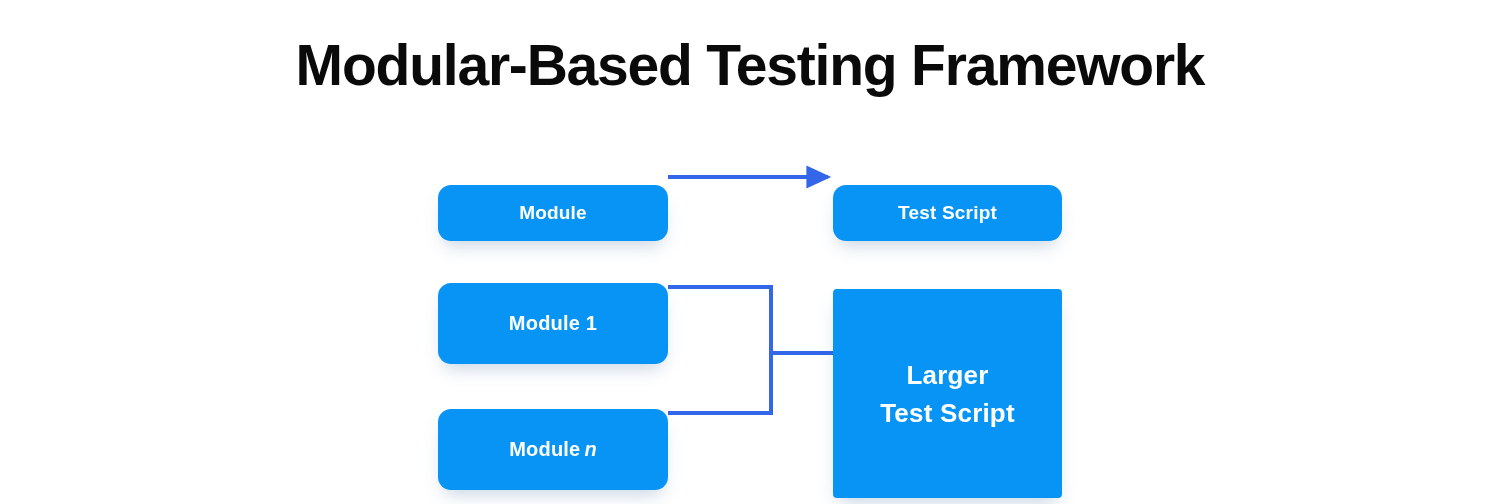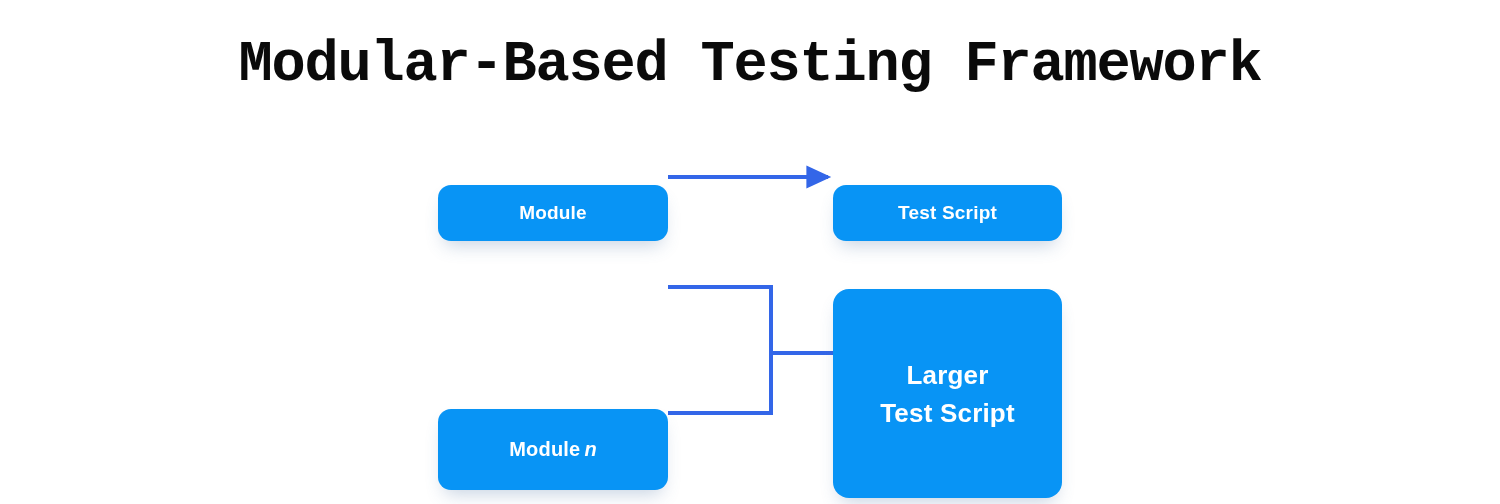--- a/index.html
+++ b/index.html
@@ -18,21 +18,21 @@
     overflow: hidden;
   }
 
   
   .title {
     position: absolute;
     left: 0;
     top: 34px;
     width: 1500px;
     text-align: center;
-    font-family: Liberation Mono, monospace;
+    font-family: Liberation Sans, sans-serif;
     font-size: 57px;
     font-weight: 900;
     letter-spacing: -1.2px;
     color: #0a0a0a;
     line-height: 1.1;
     white-space: nowrap;
   }
 
   
   .box {
@@ -74,21 +74,21 @@
     width: 230px; height: 81px;
     font-size: 20px;
     letter-spacing: 0.2px;
   }
   .box-larger-test-script {
     left: 833px;  top: 253px;
     width: 229px; height: 209px;
     font-size: 26px;
     line-height: 38px;
     letter-spacing: 0.2px;
-    border-radius: 16px;
+    border-radius: 4px;
     flex-direction: column;
   }
   .box-module-n .label-italic {
     font-style: italic;
     font-weight: bold;
     padding-left: 4px;
   }
 
   
   .connector-svg {
@@ -123,20 +123,23 @@
   </svg>
 
   <div class="box box-module-top">
     <span>Module</span>
   </div>
 
   <div class="box box-test-script">
     <span>Test Script</span>
   </div>
 
+  <div class="box box-module-1">
+    <span>Module 1</span>
+  </div>
 
   <div class="box box-module-n">
     <span>Module</span>
       <span class="label-italic">n</span>
   </div>
 
   <div class="box box-larger-test-script">
     <span>Larger</span>
     <span>Test Script</span>
   </div>

